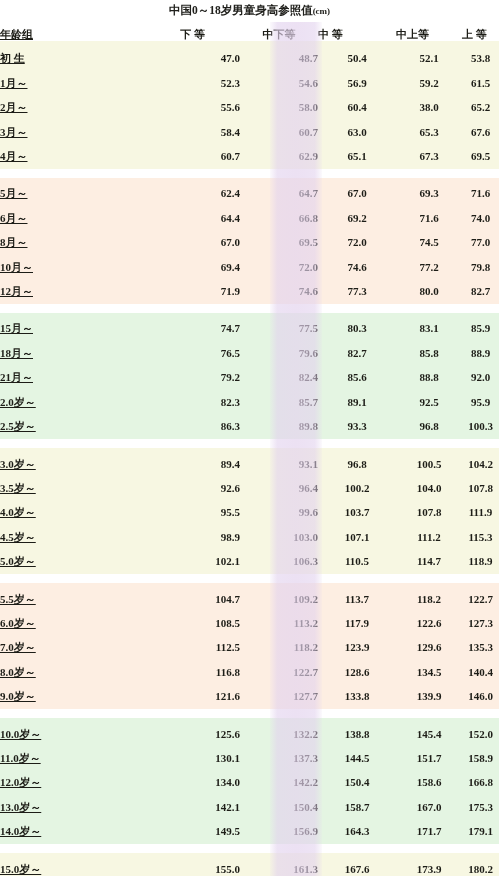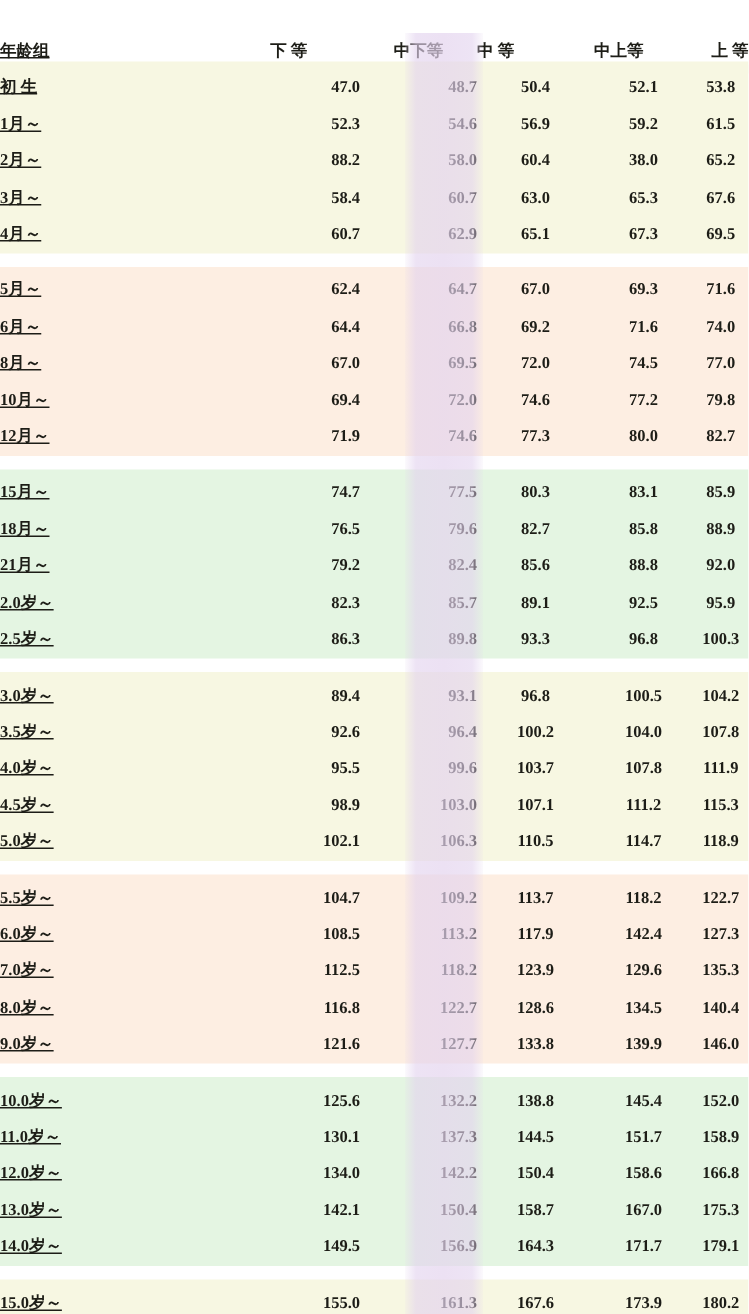--- a/index.html
+++ b/index.html
@@ -77,31 +77,34 @@
   thead th{
     font-size:11.5px;
     height:24px;line-height:24px;
     color:#20201c;
   }
   thead .c-age{text-align:left;padding-left:12px;}
   thead .c-1{text-align:center;padding-right:0;}
   thead .c-2{text-align:center;padding-right:0;}
   thead .c-3{text-align:left;padding-right:0;}
   thead .c-4{text-align:left;padding-right:0;}
-  thead .c-5{text-align:right;padding-right:0;}
+  thead .c-5{text-align:left;padding-right:0;}
 
   tr.spacer td{height:13px;line-height:13px;font-size:0;}
 
   .hdr-cell-mid{position:relative;}
 </style>
 </head>
 <body>
 
 <div id="sheet">
 
+  <div class="title">
+    <span>中国0～18岁男童身高参照值</span><span class="unit">(cm)</span>
+  </div>
 
   <div id="bands">
       <div class="band" style="top: 43px; height: 126px; background: rgb(247, 247, 226);"></div>
       <div class="band" style="top: 178px; height: 126px; background: rgb(253, 238, 226);"></div>
       <div class="band" style="top: 313px; height: 126px; background: rgb(228, 245, 226);"></div>
       <div class="band" style="top: 448px; height: 126px; background: rgb(247, 247, 226);"></div>
       <div class="band" style="top: 583px; height: 126px; background: rgb(253, 238, 226);"></div>
       <div class="band" style="top: 718px; height: 126px; background: rgb(228, 245, 226);"></div>
       <div class="band" style="top: 853px; height: 77.2px; background: rgb(247, 247, 226);"></div>
       <div class="band" style="top: 41px; height: 8px; background: rgb(247, 247, 226);"></div>
@@ -132,21 +135,21 @@
         <tr>
           <td class="c-age">1月～</td>
           <td class="c-1">52.3</td>
           <td class="c-2">54.6</td>
           <td class="c-3">56.9</td>
           <td class="c-4">59.2</td>
           <td class="c-5">61.5</td>
         </tr>
         <tr>
           <td class="c-age">2月～</td>
-          <td class="c-1">88.2</td>
+          <td class="c-1">55.6</td>
           <td class="c-2">58.0</td>
           <td class="c-3">60.4</td>
           <td class="c-4">38.0</td>
           <td class="c-5">65.2</td>
         </tr>
         <tr>
           <td class="c-age">3月～</td>
           <td class="c-1">58.4</td>
           <td class="c-2">60.7</td>
           <td class="c-3">63.0</td>
@@ -299,21 +302,21 @@
           <td class="c-2">109.2</td>
           <td class="c-3">113.7</td>
           <td class="c-4">118.2</td>
           <td class="c-5">122.7</td>
         </tr>
         <tr>
           <td class="c-age">6.0岁～</td>
           <td class="c-1">108.5</td>
           <td class="c-2">113.2</td>
           <td class="c-3">117.9</td>
-          <td class="c-4">142.4</td>
+          <td class="c-4">122.6</td>
           <td class="c-5">127.3</td>
         </tr>
         <tr>
           <td class="c-age">7.0岁～</td>
           <td class="c-1">112.5</td>
           <td class="c-2">118.2</td>
           <td class="c-3">123.9</td>
           <td class="c-4">129.6</td>
           <td class="c-5">135.3</td>
         </tr>

